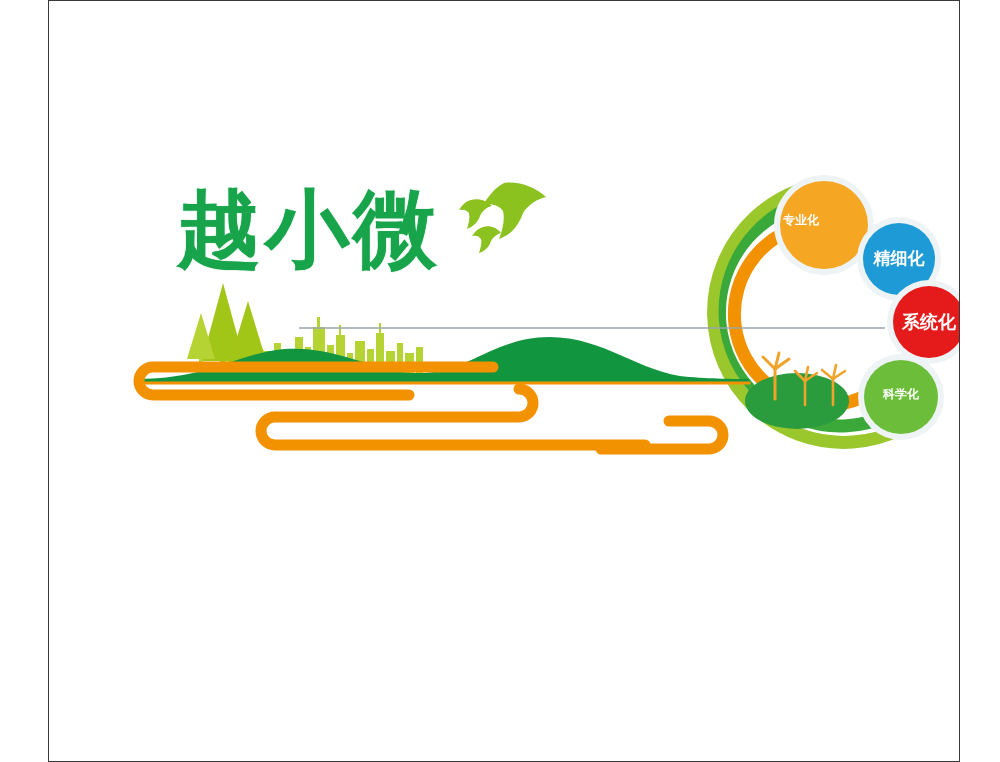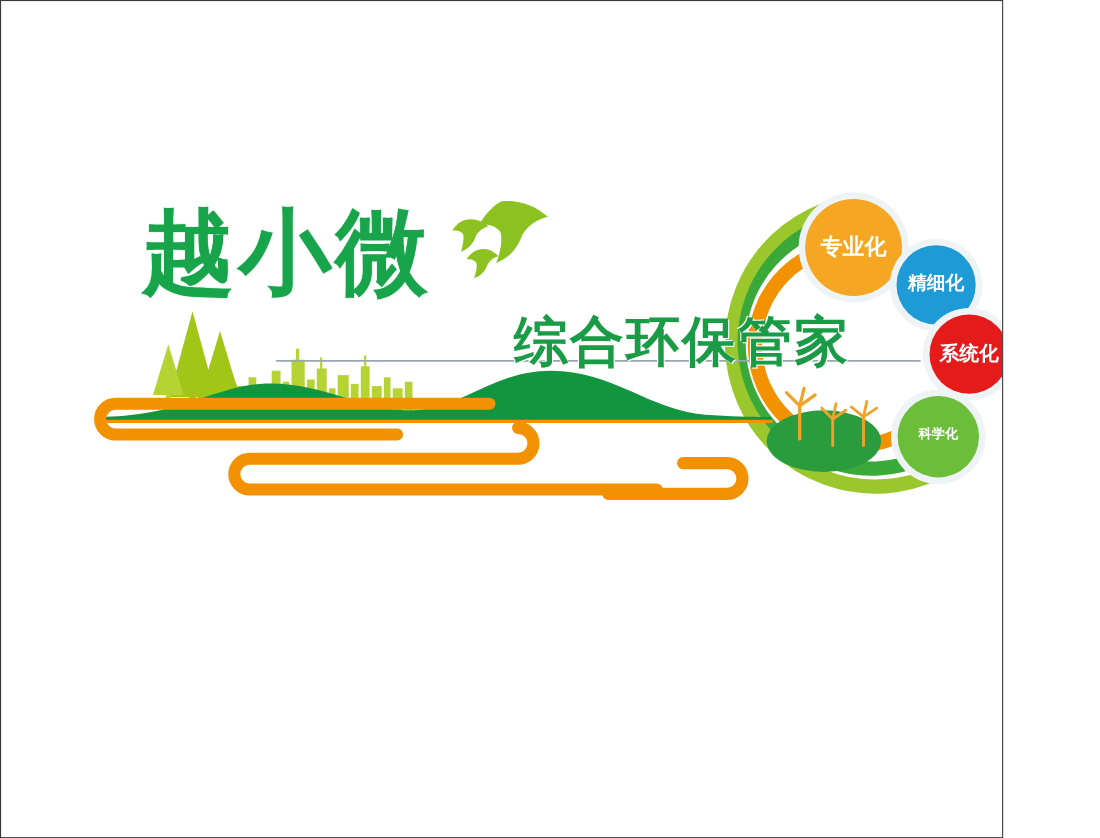--- a/index.html
+++ b/index.html
@@ -7,20 +7,21 @@
     font-family:"Liberation Sans","DejaVu Sans",sans-serif;
     -webkit-font-smoothing:antialiased;
   }
   #poster{
     position:relative;
     width:912px;height:762px;
     background:#ffffff;
     border:1px solid #3a3a3a;
     box-sizing:border-box;
     overflow:hidden;
+    margin-left:48px;
   }
   #art{position:absolute;left:0;top:0;width:1000px;height:762px;}
   .txt{
     position:absolute;
     font-weight:bold;
     white-space:nowrap;
     line-height:1;
     user-select:none;
   }
   
@@ -226,21 +227,20 @@
         <circle cx="852" cy="396" r="43" fill="#eef3f6"></circle>
         <circle cx="852" cy="396" r="37" fill="#6cbe3a"></circle>
       </g>
     </g>
 
   </svg>
 
   <div class="txt" id="title-main">越小微</div>
 
 
-  <div class="txt" id="sub-green">综合环保管家</div>
-
-
-  <div class="badge-label" id="badge-label-0" style="font-size: 20px; left: 731px; top: 213px; width: 88px;">专业化</div>
+
+
+  <div class="badge-label" id="badge-label-0" style="font-size: 12px; left: 708px; top: 213px; width: 88px;">专业化</div>
   <div class="badge-label" id="badge-label-1" style="font-size: 17px; left: 814px; top: 248.5px; width: 72px;">精细化</div>
   <div class="badge-label" id="badge-label-2" style="font-size: 18px; left: 844px; top: 311.5px; width: 72px;">系统化</div>
   <div class="badge-label" id="badge-label-3" style="font-size: 12px; left: 815px; top: 386.5px; width: 74px;">科学化</div>
 
 </div>
 
 </body></html>

